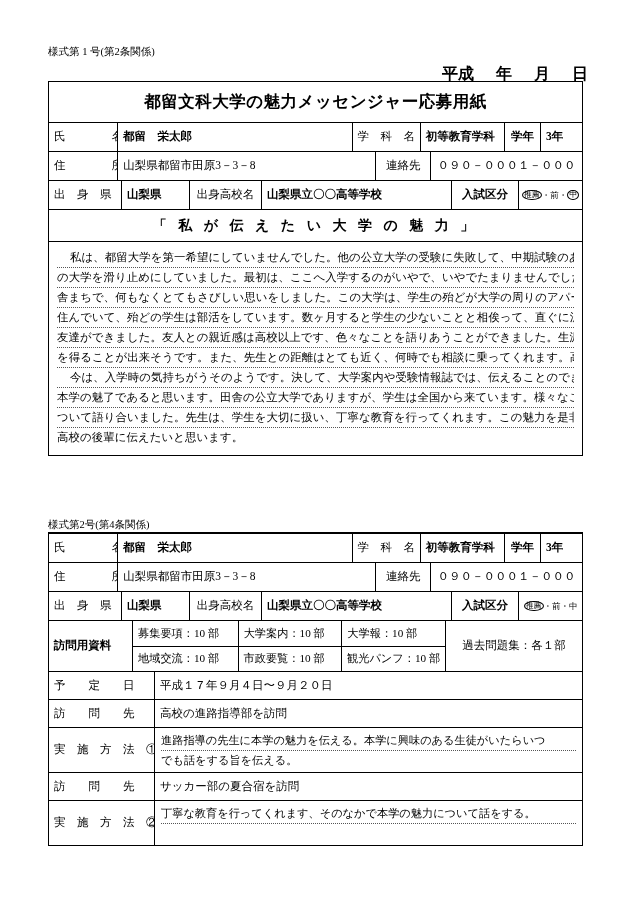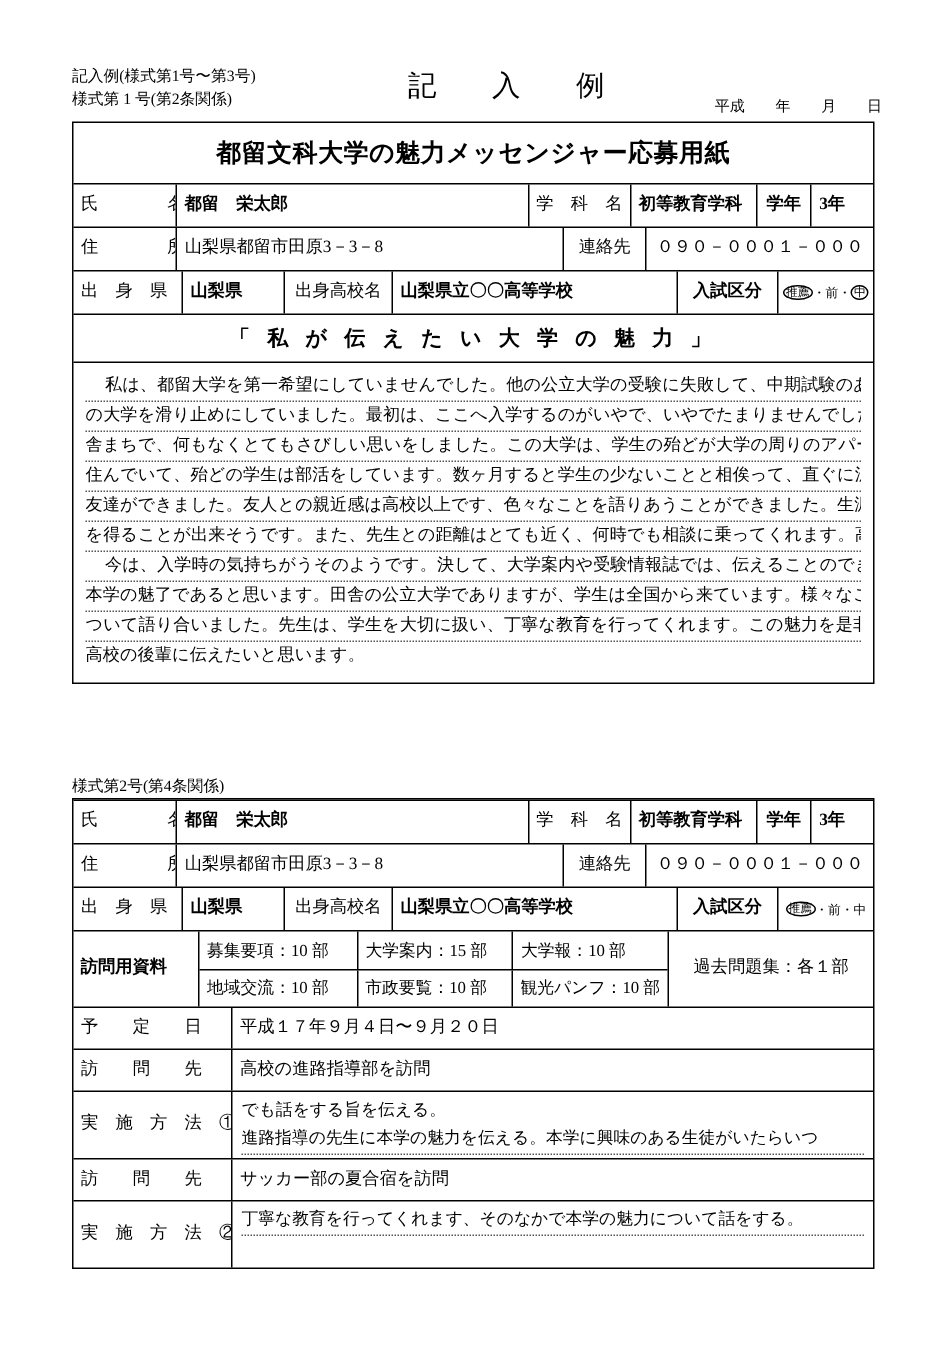--- a/index.html
+++ b/index.html
@@ -40,23 +40,24 @@
     left: 272px;
     top: 44px;
     font-size: 19px;
     letter-spacing: 9px;
     white-space: nowrap;
   }
   .date-line {
     position: absolute;
     right: 42px;
     top: 64px;
-    font-size: 10px;
+    font-size: 16px;
     letter-spacing: 0px;
     white-space: nowrap;
+    font-weight: bold;
   }
   .date-line span { margin-left: 18px; }
   .date-line span:first-child { margin-left: 0; }
 
   
   .sheet {
     position: absolute;
     left: 48px;
     width: 535px;
     border: 1px solid #000;
@@ -189,24 +190,22 @@
     overflow: hidden;
   }
   .mline.last { border-bottom: none; }
 </style>
 </head>
 <body>
 
 <div class="page">
 
   <div class="top-head">
-    <div class="form-no">記入例(様式第1号〜第3号)</div>
     <div class="form-no">様式第 1 号(第2条関係)</div>
   </div>
-  <div class="doc-title">記　入　例</div>
   <div class="date-line">
     <span>平成</span>
     <span>年</span>
     <span>月</span>
     <span>日</span>
   </div>
 
   <div class="sheet" style="top:81px;">
 
     <div class="banner">都留文科大学の魅力メッセンジャー応募用紙</div>
@@ -296,21 +295,21 @@
             <span>中</span>
         </div>
       </div>
     </div>
 
     <div class="row">
       <div class="cell label-c nb" style="width:72px;height:50px;justify-content:center;font-weight:bold;">訪問用資料</div>
       <div class="stack" style="width:313px;height:50px;margin-left:16px;">
         <div class="srow">
           <div class="scell" style="width:105px;">募集要項：10 部</div>
-          <div class="scell" style="width:104px;">大学案内：15 部</div>
+          <div class="scell" style="width:104px;">大学案内：10 部</div>
           <div class="scell" style="width:104px;">大学報：10 部</div>
         </div>
         <div class="srow">
           <div class="scell" style="width:105px;">地域交流：10 部</div>
           <div class="scell" style="width:104px;">市政要覧：10 部</div>
           <div class="scell" style="width:104px;">観光パンフ：10 部</div>
         </div>
       </div>
       <div class="cell" style="width:148px;height:50px;justify-content:center;">過去問題集：各１部</div>
     </div>
@@ -321,22 +320,22 @@
     </div>
 
     <div class="row">
       <div class="cell label nb" style="width:105px;height:27px;">訪　　問　　先　　①</div>
       <div class="cell val-n" style="width:428px;height:27px;">高校の進路指導部を訪問</div>
     </div>
 
     <div class="row">
       <div class="cell label nb" style="width:105px;height:44px;">実　施　方　法　①</div>
       <div class="cell multi" style="width:428px;height:44px;">
+        <div class="mline">進路指導の先生に本学の魅力を伝える。本学に興味のある生徒がいたらいつ</div>
         <div class="mline last">でも話をする旨を伝える。</div>
-        <div class="mline">進路指導の先生に本学の魅力を伝える。本学に興味のある生徒がいたらいつ</div>
       </div>
     </div>
 
     <div class="row">
       <div class="cell label nb" style="width:105px;height:27px;">訪　　問　　先　　②</div>
       <div class="cell val-n" style="width:428px;height:27px;">サッカー部の夏合宿を訪問</div>
     </div>
 
     <div class="row">
       <div class="cell label nb" style="width:105px;height:44px;">実　施　方　法　②</div>

